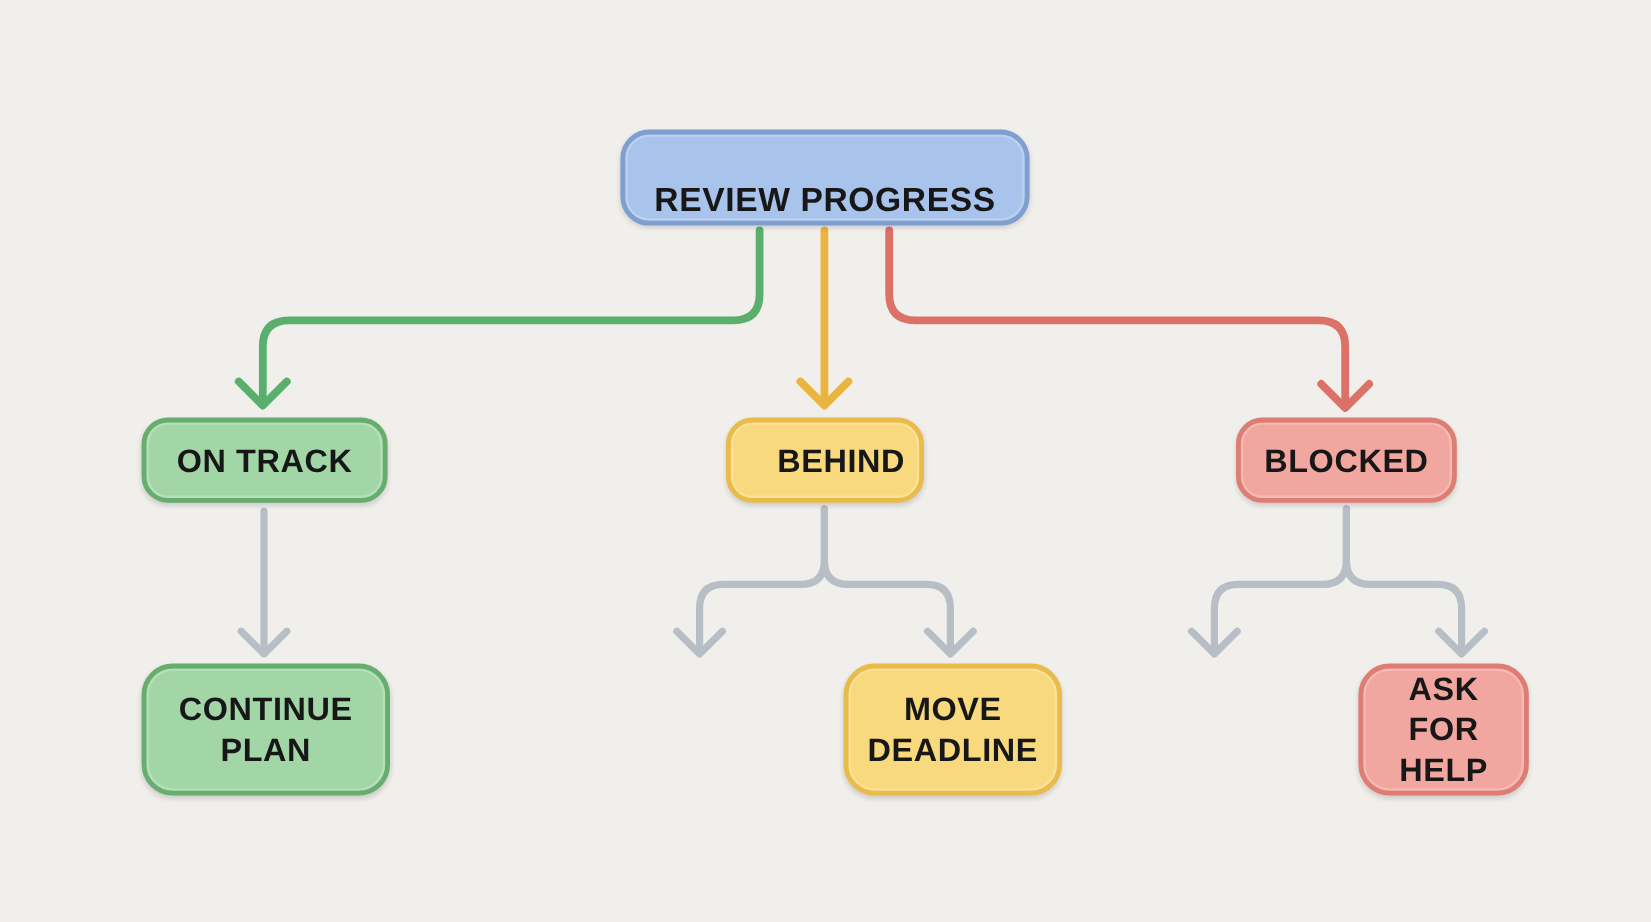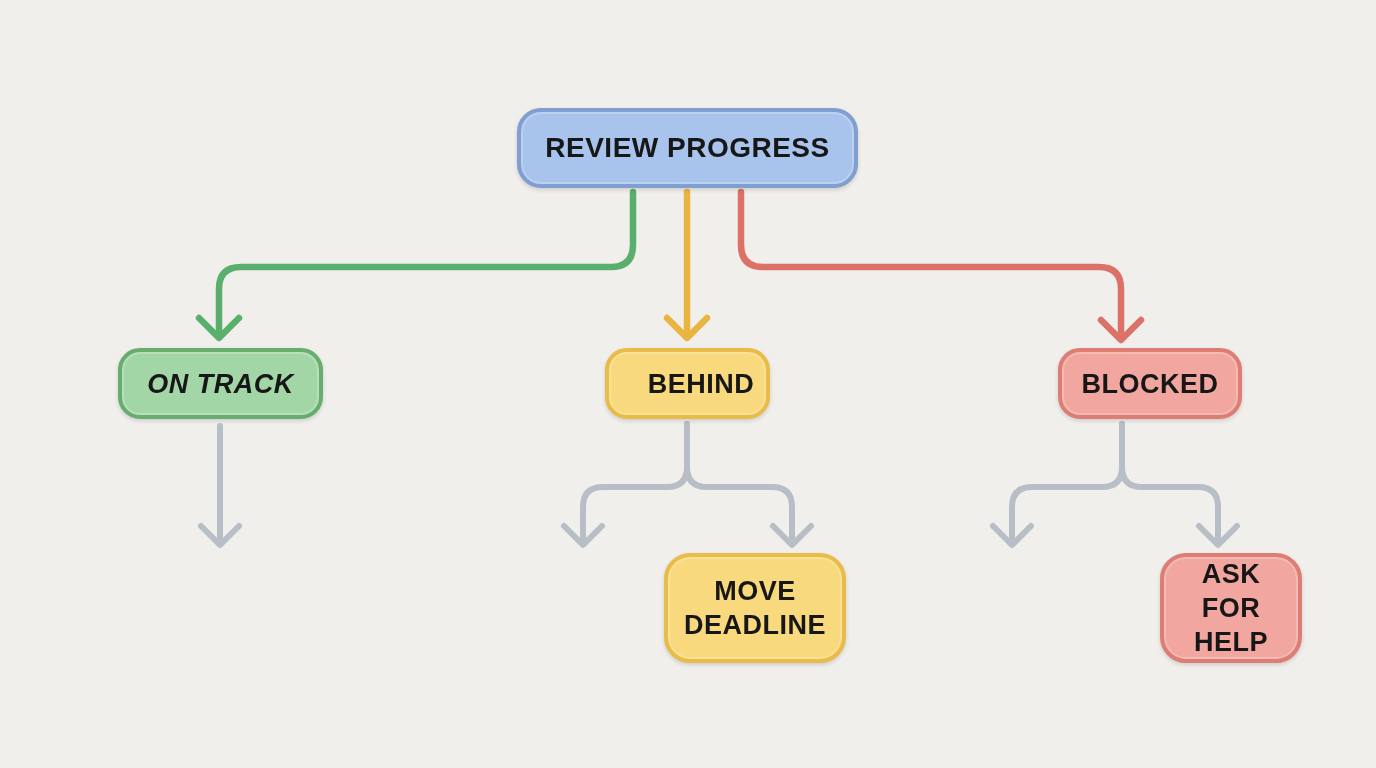--- a/index.html
+++ b/index.html
@@ -30,44 +30,44 @@
     box-sizing: border-box;
     font-weight: 700;
     color: var(--text, #171717);
     letter-spacing: 0.5px;
     line-height: 34px;
     box-shadow: 0 2px 4px rgba(0,0,0,0.14), inset 0 0 0 2px rgba(255,255,255,0.22);
   }
   .node-root {
     left: 517px; top: 108px; width: 341px; height: 80px;
     background: var(--blue-fill); border: 4px solid var(--blue-border);
-    border-radius: 24px; font-size: 28px;
+    border-radius: 24px; font-size: 28px; align-items: flex-end;
   }
   .node-green {
-    background: var(--green-fill); border: 4px solid var(--green-border); font-style: italic;
+    background: var(--green-fill); border: 4px solid var(--green-border);
   }
   .node-yellow {
     background: var(--yellow-fill); border: 4px solid var(--yellow-border);
   }
   .node-red {
-    background: var(--red-fill); border: 4px solid var(--red-border); margin-left: 28px;
+    background: var(--red-fill); border: 4px solid var(--red-border);
   }
   .node-mid {
     top: 348px; height: 71px; border-radius: 22px; font-size: 27px;
   }
   .node-leaf {
     top: 553px; height: 110px; border-radius: 26px; font-size: 27px;
     padding: 0 14px;
   }
   .n-on-track      { left: 118px;  width: 205px; }
   .n-behind        { left: 605px;  width: 165px; padding-left: 27px; }
   .n-blocked       { left: 1030px; width: 184px; }
   .n-continue-plan { left: 118px;  width: 207px; }
   .n-reduce-task   { left: 493px;  width: 181px; }
-  .n-move-deadline { left: 664px;  width: 182px; }
+  .n-move-deadline { left: 703px;  width: 182px; }
   .n-switch-tool   { left: 922px;  width: 181px; }
   .n-ask-for-help  { left: 1132px; width: 142px; }
 </style>
 </head>
 <body>
 
 <div class="stage">
 
   <svg class="edges-layer" viewBox="0 0 1376 768" fill="none" stroke-linecap="round" stroke-linejoin="round">
 
@@ -121,20 +121,23 @@
   </div>
 
   <div class="node node-mid node-yellow n-behind">
     <span>BEHIND</span>
   </div>
 
   <div class="node node-mid node-red n-blocked">
     <span>BLOCKED</span>
   </div>
 
+  <div class="node node-leaf node-green n-continue-plan">
+    <span>CONTINUE PLAN</span>
+  </div>
 
 
   <div class="node node-leaf node-yellow n-move-deadline">
     <span>MOVE DEADLINE</span>
   </div>
 
 
   <div class="node node-leaf node-red n-ask-for-help">
     <span>ASK FOR HELP</span>
   </div>

